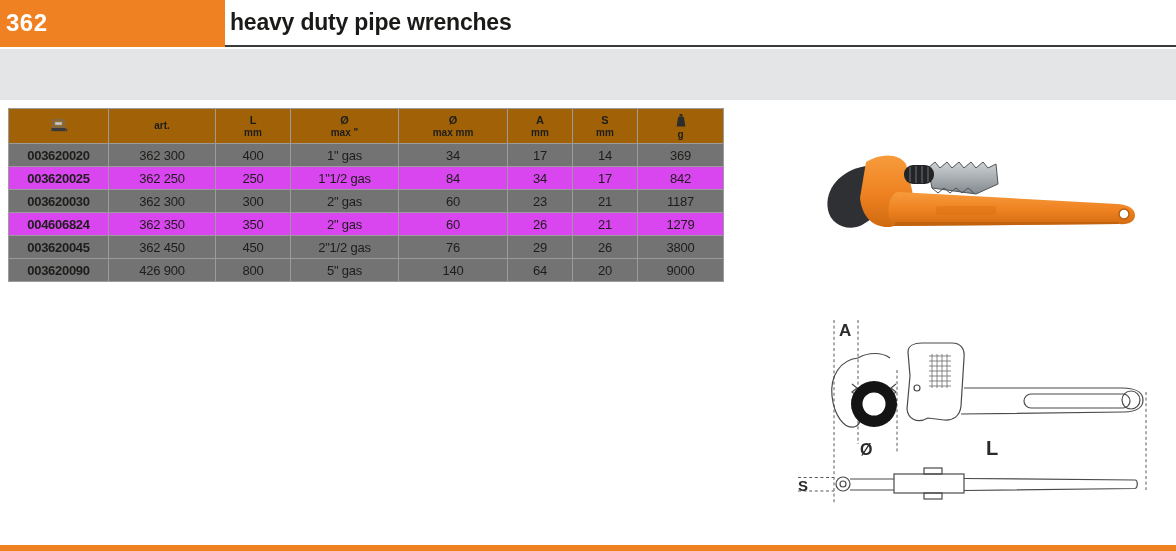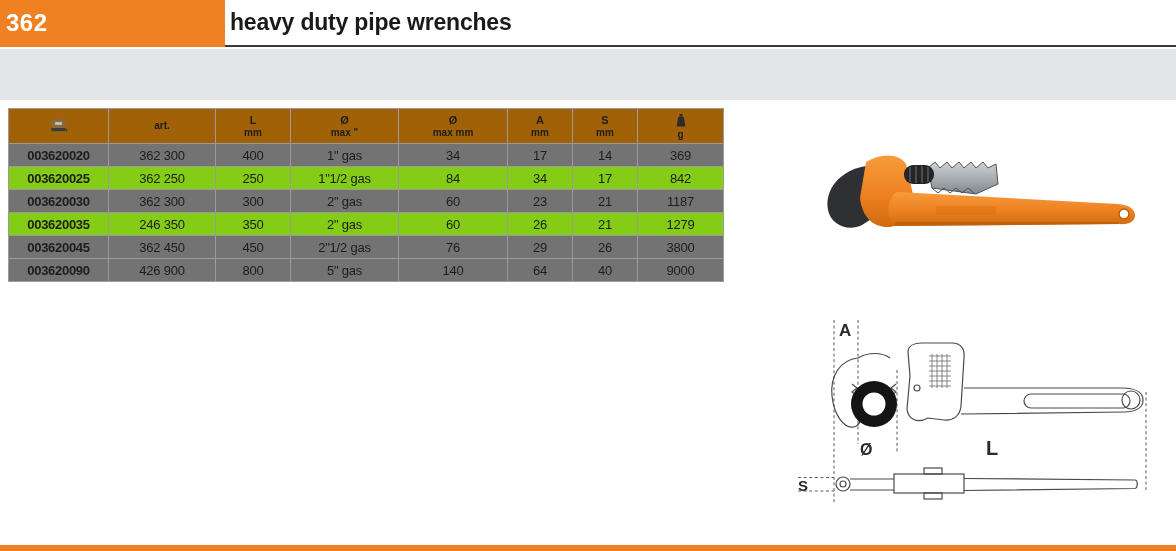--- a/index.html
+++ b/index.html
@@ -26,21 +26,21 @@
     position:absolute;left:8px;top:108px;width:715px;table-layout:fixed;
     border-collapse:collapse;font-size:13px;color:#1d1d1b;
   }
   .spec th,.spec td{
     border:1px solid #9b9b9b;text-align:center;vertical-align:middle;
     padding:0;overflow:hidden;white-space:nowrap;
   }
   .spec thead th{height:34px;background:#a16207;font-weight:bold;margin-top:20px;}
   .spec tbody td{height:22px;letter-spacing:-0.2px;}
   .spec tr.row-gray{background:#737373;}
-  .spec tr.row-white{background:#84cc16;}
+  .spec tr.row-white{background:#d946ef;}
   .spec td.code{font-weight:bold;letter-spacing:-0.3px;}
   .h1{font-size:11px;line-height:13px;font-weight:bold;}
   .h2{font-size:10px;line-height:12px;font-weight:bold;}
   .hicon{display:flex;align-items:center;justify-content:center;height:100%;}
 
   svg{display:block;}
   .abs{position:absolute;}
 </style>
 </head>
 <body>
@@ -137,22 +137,22 @@
           <td class="code">003620030</td>
           <td>362 300</td>
           <td>300</td>
           <td>2" gas</td>
           <td>60</td>
           <td>23</td>
           <td>21</td>
           <td>1187</td>
         </tr>
         <tr class="row-white">
-          <td class="code">003620035</td>
-          <td>246 350</td>
+          <td class="code">004606824</td>
+          <td>362 350</td>
           <td>350</td>
           <td>2" gas</td>
           <td>60</td>
           <td>26</td>
           <td>21</td>
           <td>1279</td>
         </tr>
         <tr class="row-gray">
           <td class="code">003620045</td>
           <td>362 450</td>
@@ -163,21 +163,21 @@
           <td>26</td>
           <td>3800</td>
         </tr>
         <tr class="row-gray">
           <td class="code">003620090</td>
           <td>426 900</td>
           <td>800</td>
           <td>5" gas</td>
           <td>140</td>
           <td>64</td>
-          <td>40</td>
+          <td>20</td>
           <td>9000</td>
         </tr>
       </tbody>
   </table>
 
   <svg class="abs" style="left:800px;top:132px" width="360" height="112" viewBox="0 0 360 112">
     <defs>
       <linearGradient id="org" x1="0" y1="0" x2="0" y2="1">
         <stop offset="0" stop-color="#f79b3c"></stop>
         <stop offset="0.55" stop-color="#ee8120"></stop>

